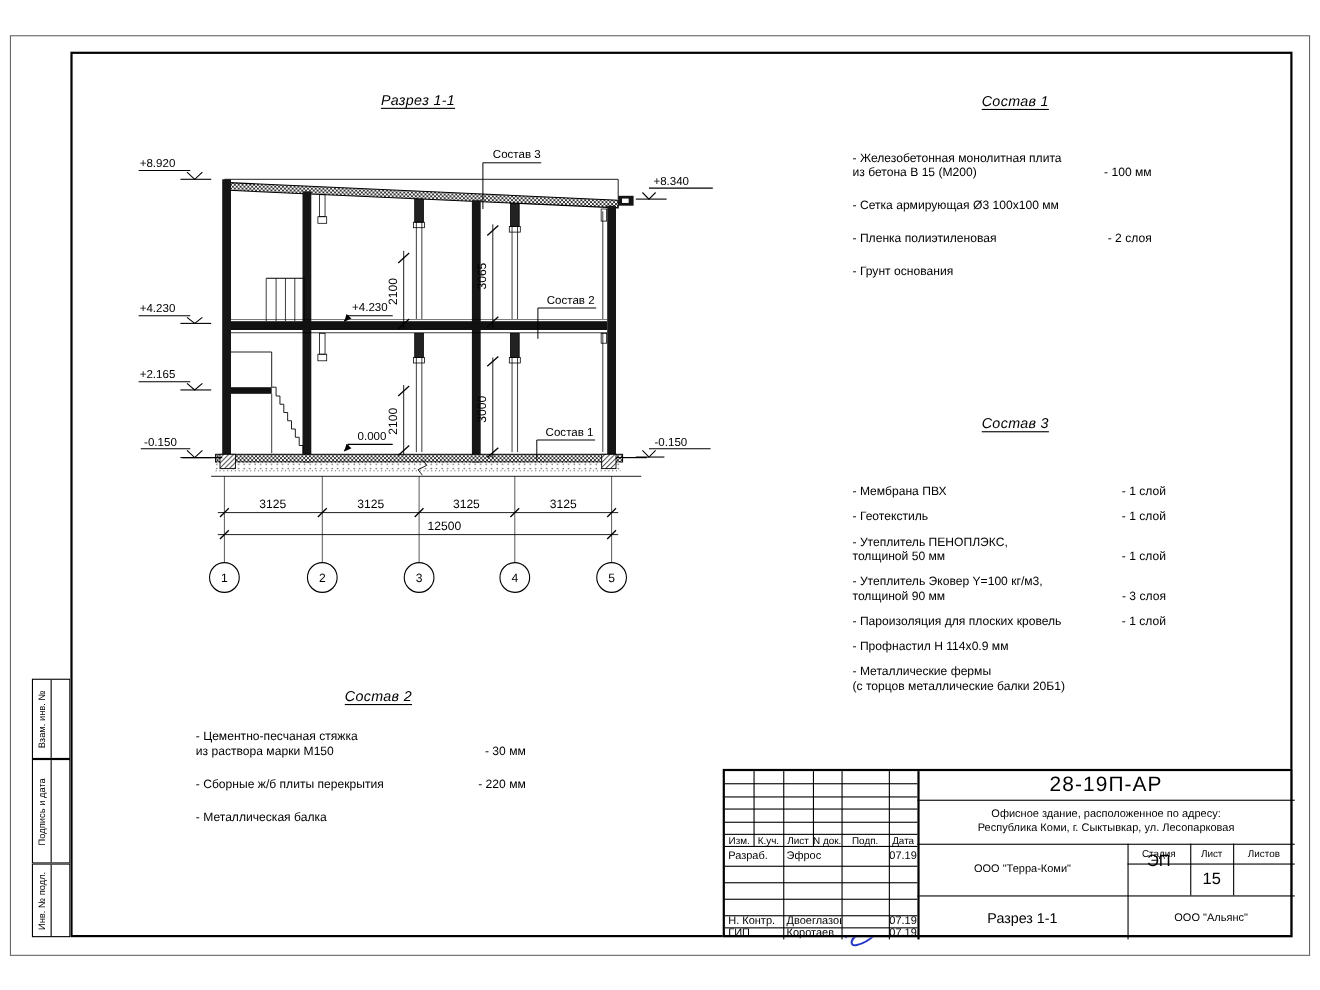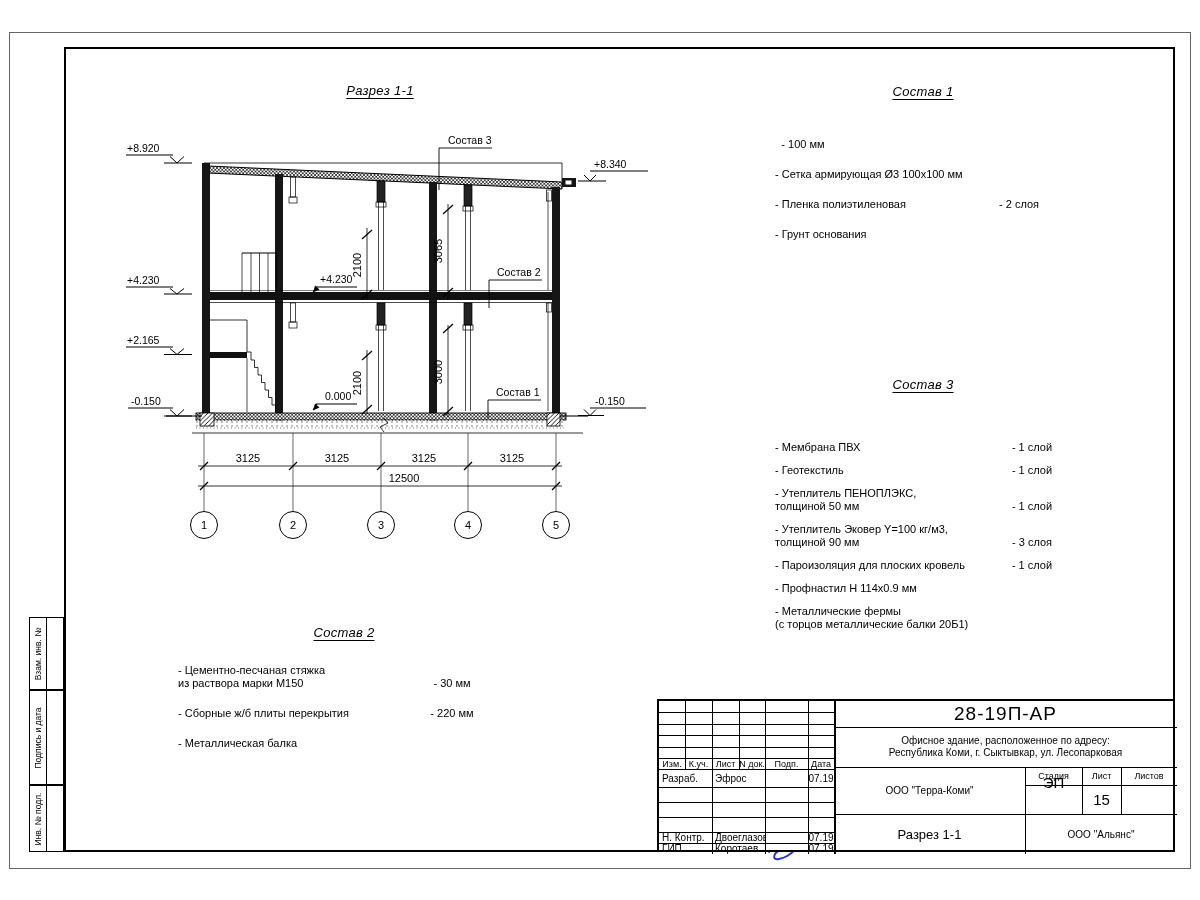--- a/index.html
+++ b/index.html
@@ -15,21 +15,21 @@
   .stampcell .rotwrap{position:absolute;left:0;top:0;width:16px;height:100%;}
   .rotspan{position:absolute;left:50%;top:50%;transform:translate(-50%,-50%) rotate(-90deg);
       white-space:nowrap;font-size:8.5px;}
   
   .hdr{font-style:italic;font-size:13px;text-align:center;text-decoration:underline;
        text-underline-offset:3px;letter-spacing:.3px;}
   
   .slist{font-size:11px;line-height:13px;}
   .sitem{display:flex;align-items:flex-end;}
   .stxt{flex:1;white-space:pre-line;}
-  .sval{flex-shrink:0;text-align:center;}
+  .sval{flex-shrink:0;text-align:right;}
   #sostav1-list .sval{width:56px;}
   #sostav3-list .sval{width:56px;}
   #sostav2-list .sval{width:52px;}
   #sostav1-list .sitem{margin-bottom:17px;}
   #sostav2-list .sitem{margin-bottom:17px;gap:16px;}
   #sostav3-list .sitem{margin-bottom:10px;}
   
   #titleblock{left:657px;top:699px;width:518px;height:153px;border:2px solid #000;
       box-sizing:border-box;background:#fff;font-size:10px;}
   .tb-line-v{position:absolute;top:0;width:1px;background:#000;}
@@ -313,20 +313,22 @@
     </g>
   </svg>
 
   <div class="abs hdr" style="left:300px;top:83px;width:160px;">Разрез 1-1</div>
   <div class="abs hdr" style="left:843px;top:84px;width:160px;">Состав 1</div>
   <div class="abs hdr" style="left:843px;top:377px;width:160px;">Состав 3</div>
   <div class="abs hdr" style="left:264px;top:625px;width:160px;">Состав 2</div>
 
   <div class="abs slist" id="sostav1-list" style="left:775px;top:138px;width:272px;">
     <div class="sitem">
+        <span class="stxt">- Железобетонная  монолитная плита
+из бетона В 15 (М200)</span>
         <span class="sval">- 100 мм</span>
       </div>
     <div class="sitem">
         <span class="stxt">- Сетка армирующая Ø3 100х100 мм</span>
         <span class="sval"></span>
       </div>
     <div class="sitem">
         <span class="stxt">- Пленка полиэтиленовая</span>
         <span class="sval">-  2 слоя</span>
       </div>

